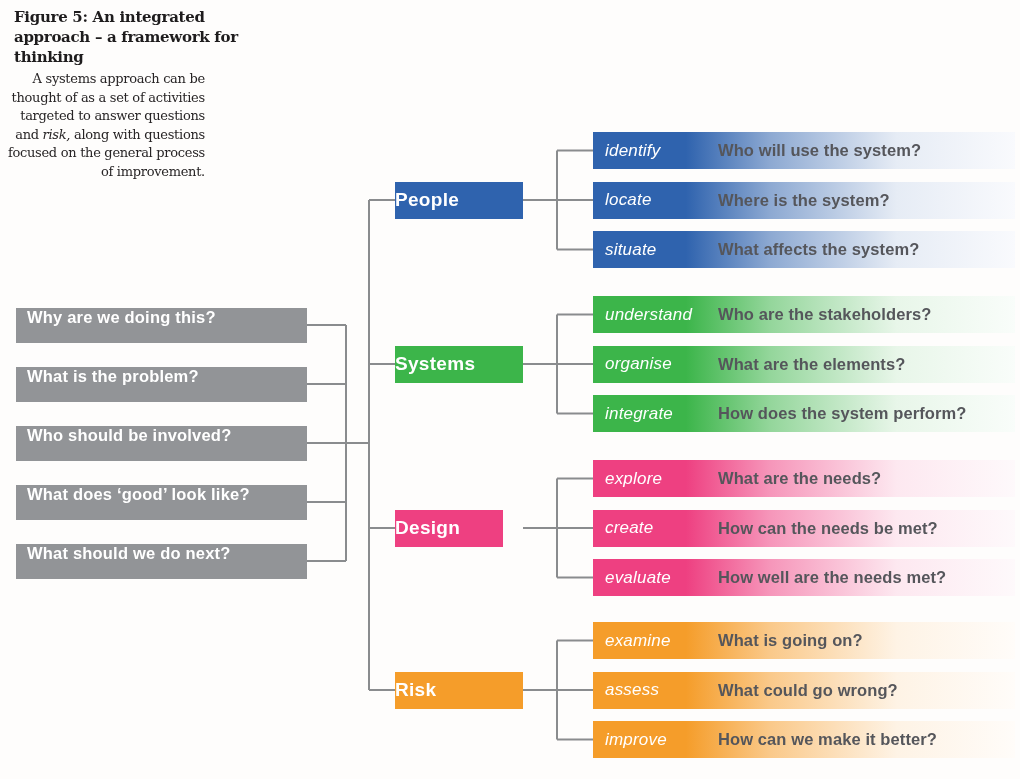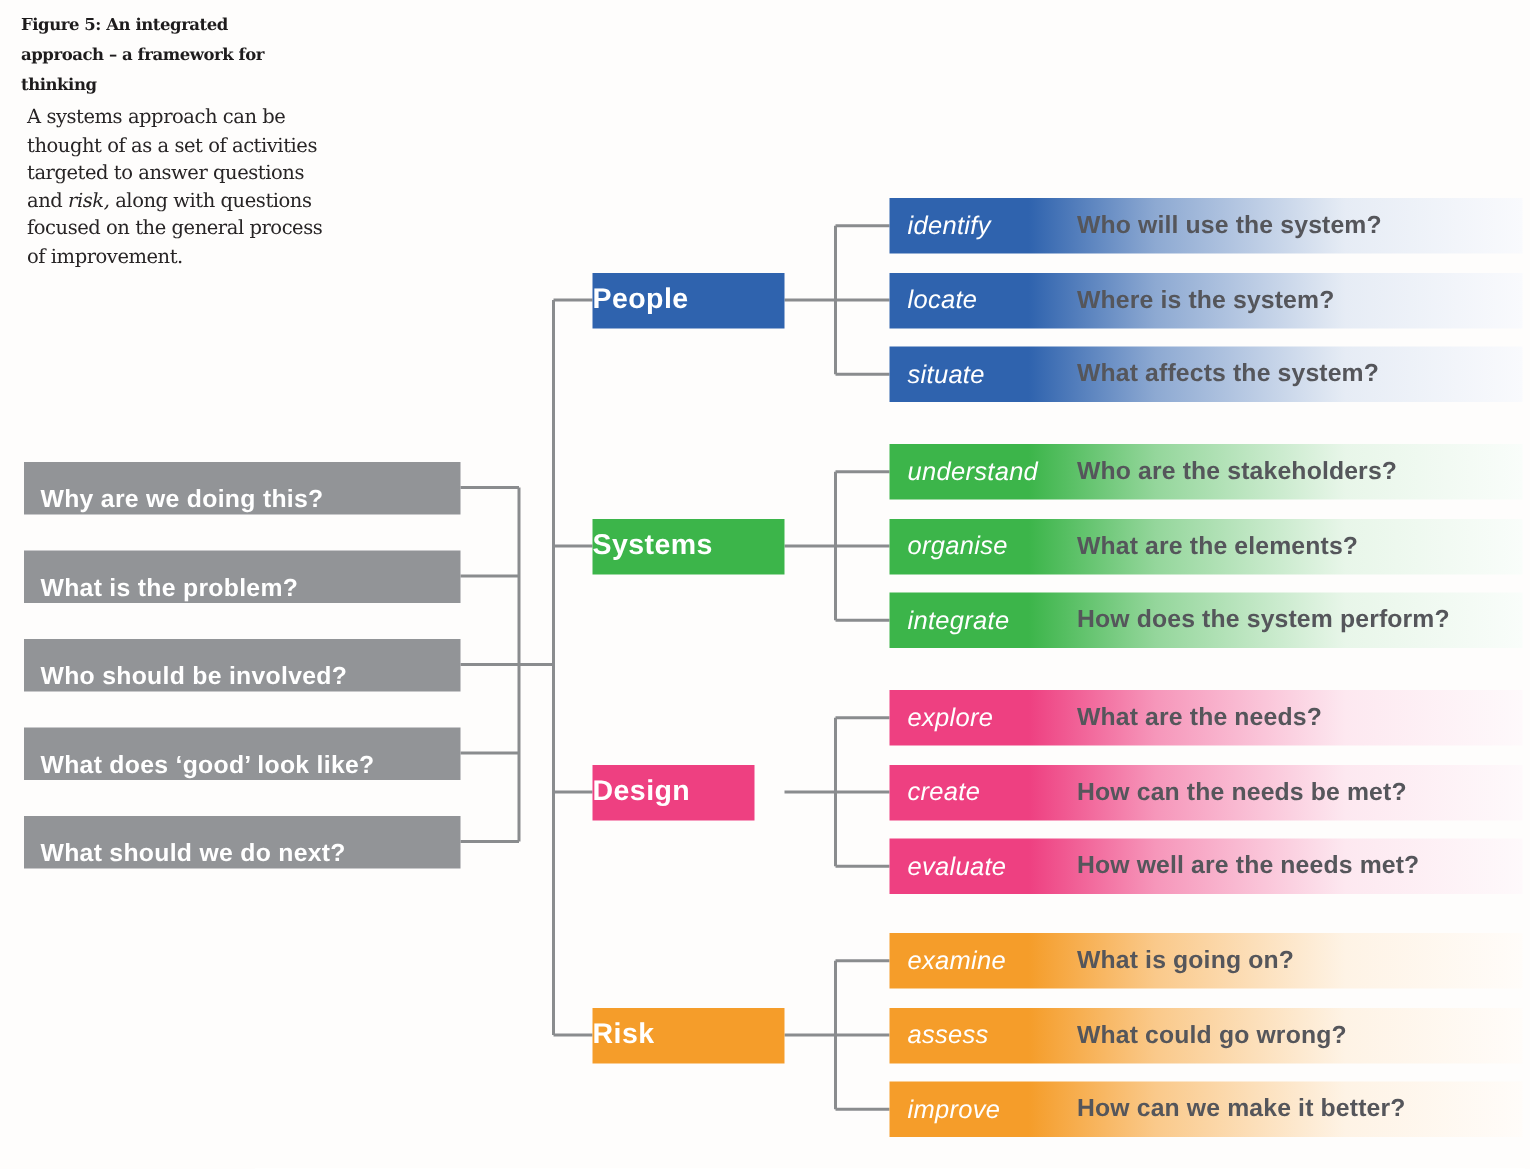--- a/index.html
+++ b/index.html
@@ -5,33 +5,33 @@
   html,body { margin:0; padding:0; background:#ffffff; }
   .canvas {
     position:relative; width:1020px; height:779px;
     background:#fefdfc; overflow:hidden;
     font-family:"Liberation Sans", sans-serif;
   }
   .connectors { position:absolute; left:0; top:0; width:1020px; height:779px; }
   .figure-title {
     position:absolute; left:14px; top:7px;
     font-family:"DejaVu Serif", serif; font-weight:700;
-    font-size:11px; line-height:20px; color:#1e1c1d;
+    font-size:15px; line-height:20px; color:#1e1c1d;
     white-space:nowrap; letter-spacing:-0.3px;
   }
   .figure-intro {
-    position:absolute; left:18px; top:70px;
+    position:absolute; left:8px; top:70px;
     font-family:"DejaVu Serif", serif;
     font-size:13px; line-height:18.5px; color:#272425;
-    white-space:nowrap; letter-spacing:-0.3px;
+    white-space:nowrap; letter-spacing:-0.3px;text-align:right;
   }
   .figure-intro em { font-style:italic; }
   .gray-box {
     position:absolute; box-sizing:border-box;
-    display:flex; align-items:flex-end; padding-left:11px;
+    display:flex; align-items:flex-start; padding-left:11px;
     background:var(--graybox,#929497);
     color:#ffffff; font-weight:700; font-size:16.5px; letter-spacing:0.2px;
     white-space:nowrap;
   }
   .cat-box {
     position:absolute; box-sizing:border-box;
     display:flex; align-items:center; 
     color:#ffffff; font-weight:700; font-size:19px; letter-spacing:0.3px;
     white-space:nowrap;
   }

